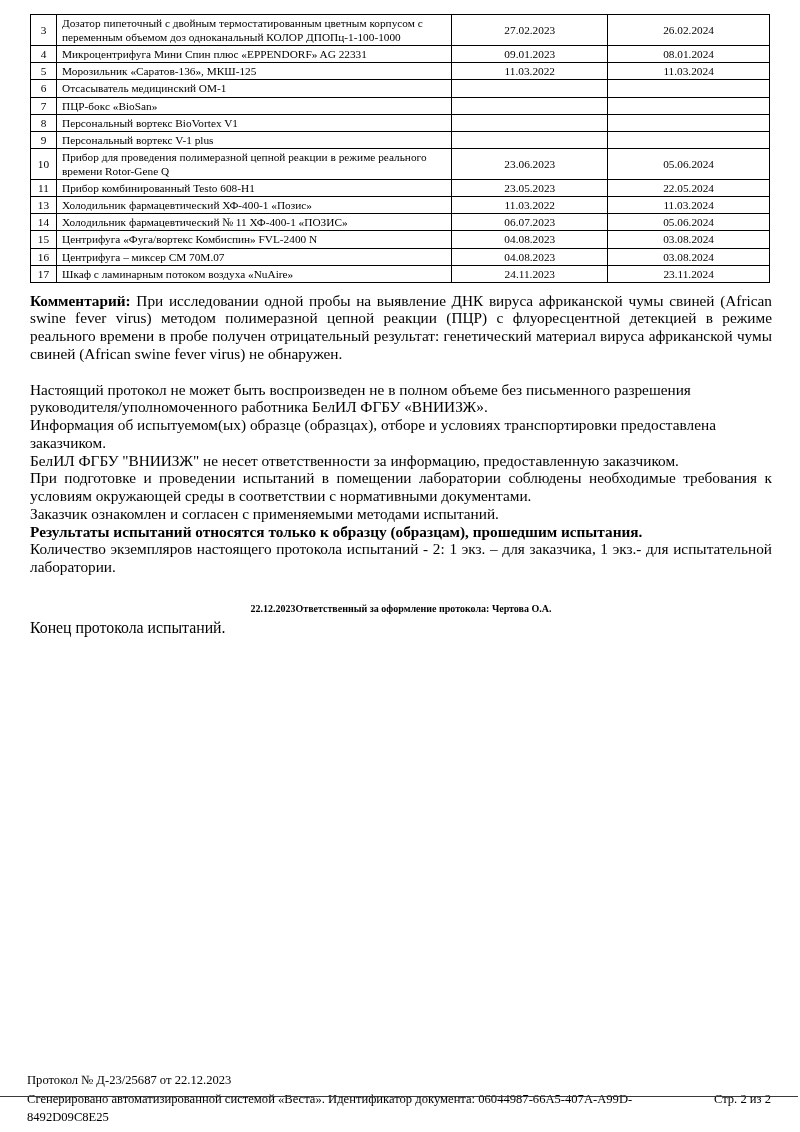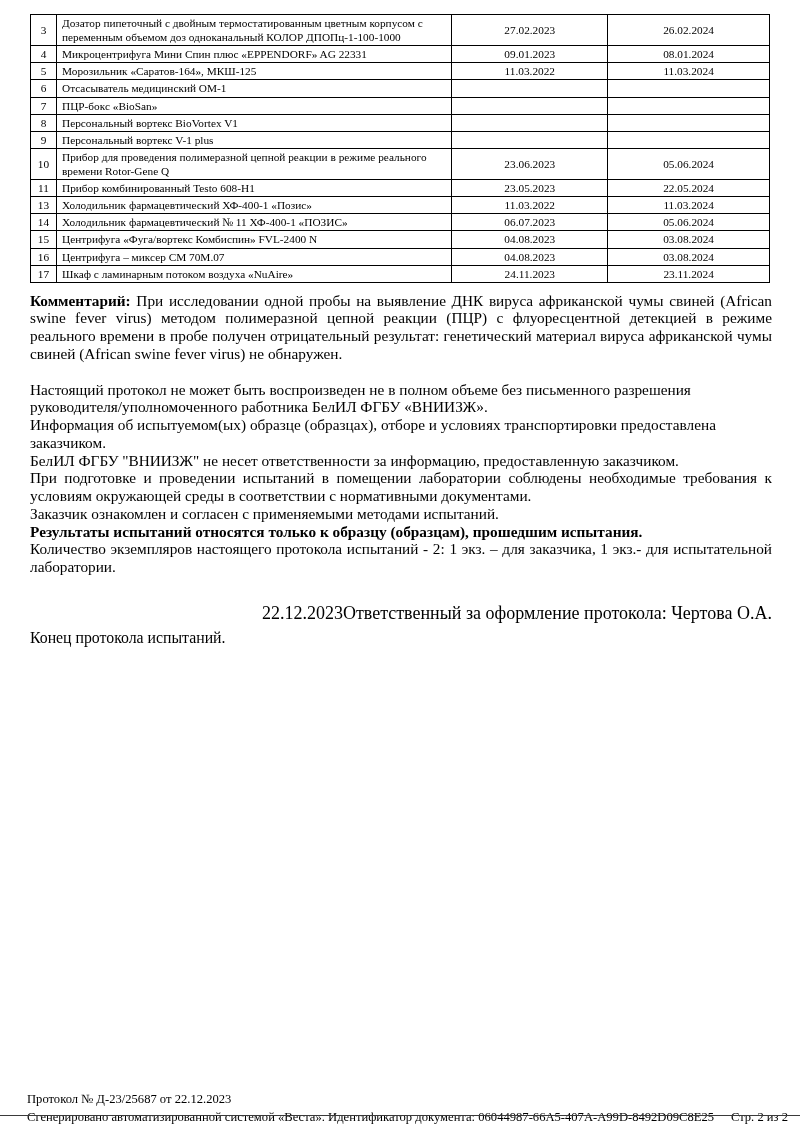--- a/index.html
+++ b/index.html
@@ -31,27 +31,27 @@
   .bodytext { font-size: 15.3px; line-height: 1.16; }
   .comment  { margin: 9px 0 0 0; text-align: justify; }
   .comment b { font-weight: bold; }
 
   .notes { margin-top: 18px; }
   .notes p { margin: 0; }
   .justify { text-align: justify; }
   .bold { font-weight: bold; }
 
   .sig-row {
-    display: flex; justify-content: flex-end;
-    margin-top: 27px; font-size: 18px;
+    display: flex; justify-content: center;
+    margin-top: 27px; font-size: 10px; font-weight: bold;
   }
   .end-line { margin: 5px 0 16px 0; font-size: 15.8px; }
 
   .footer {
-    position: absolute; left: 27px; right: 12px; bottom: 6px;
+    position: absolute; left: 27px; right: 29px; bottom: 6px;
     font-size: 12.6px; line-height: 1.45;
   }
   .footer-row { display: flex; justify-content: space-between; }
   .footer-sep {
     position: absolute; left: -27px; right: -27px; top: 25px;
     border-top: 1.2px solid #3a3a3a; height: 0;
   }
 </style>
 </head>
 <body>
@@ -67,21 +67,21 @@
           <td class="date2">26.02.2024</td>
         </tr>
         <tr>
           <td class="num">4</td>
           <td class="name">Микроцентрифуга Мини Спин плюс «EPPENDORF» AG 22331</td>
           <td class="date1">09.01.2023</td>
           <td class="date2">08.01.2024</td>
         </tr>
         <tr>
           <td class="num">5</td>
-          <td class="name">Морозильник «Саратов-164», МКШ-125</td>
+          <td class="name">Морозильник «Саратов-136», МКШ-125</td>
           <td class="date1">11.03.2022</td>
           <td class="date2">11.03.2024</td>
         </tr>
         <tr>
           <td class="num">6</td>
           <td class="name">Отсасыватель медицинский ОМ-1</td>
           <td class="date1"></td>
           <td class="date2"></td>
         </tr>
         <tr>

